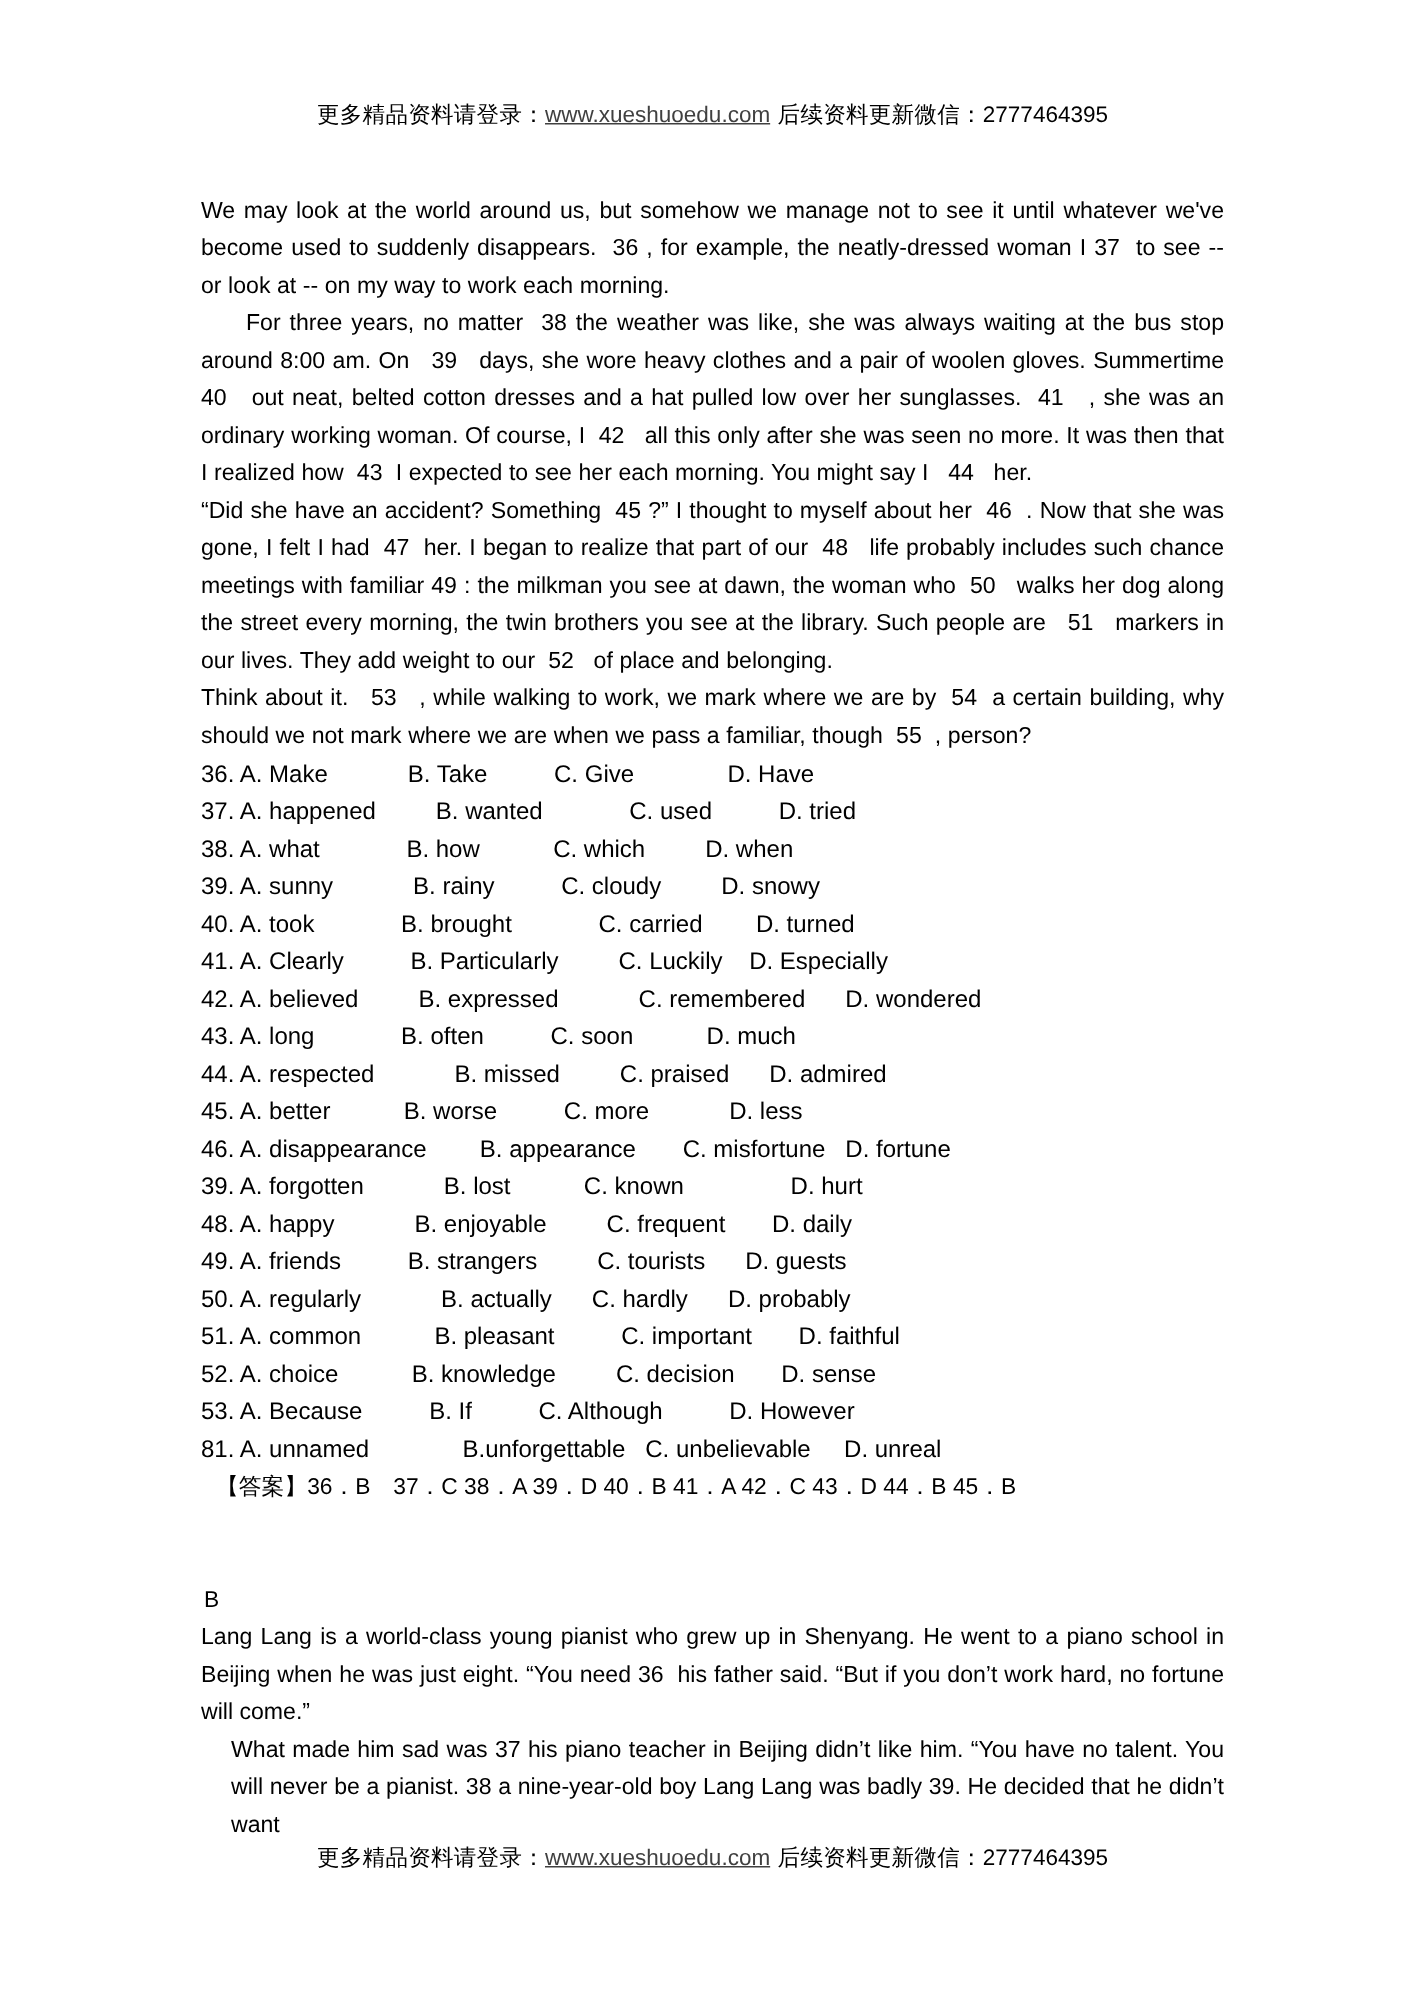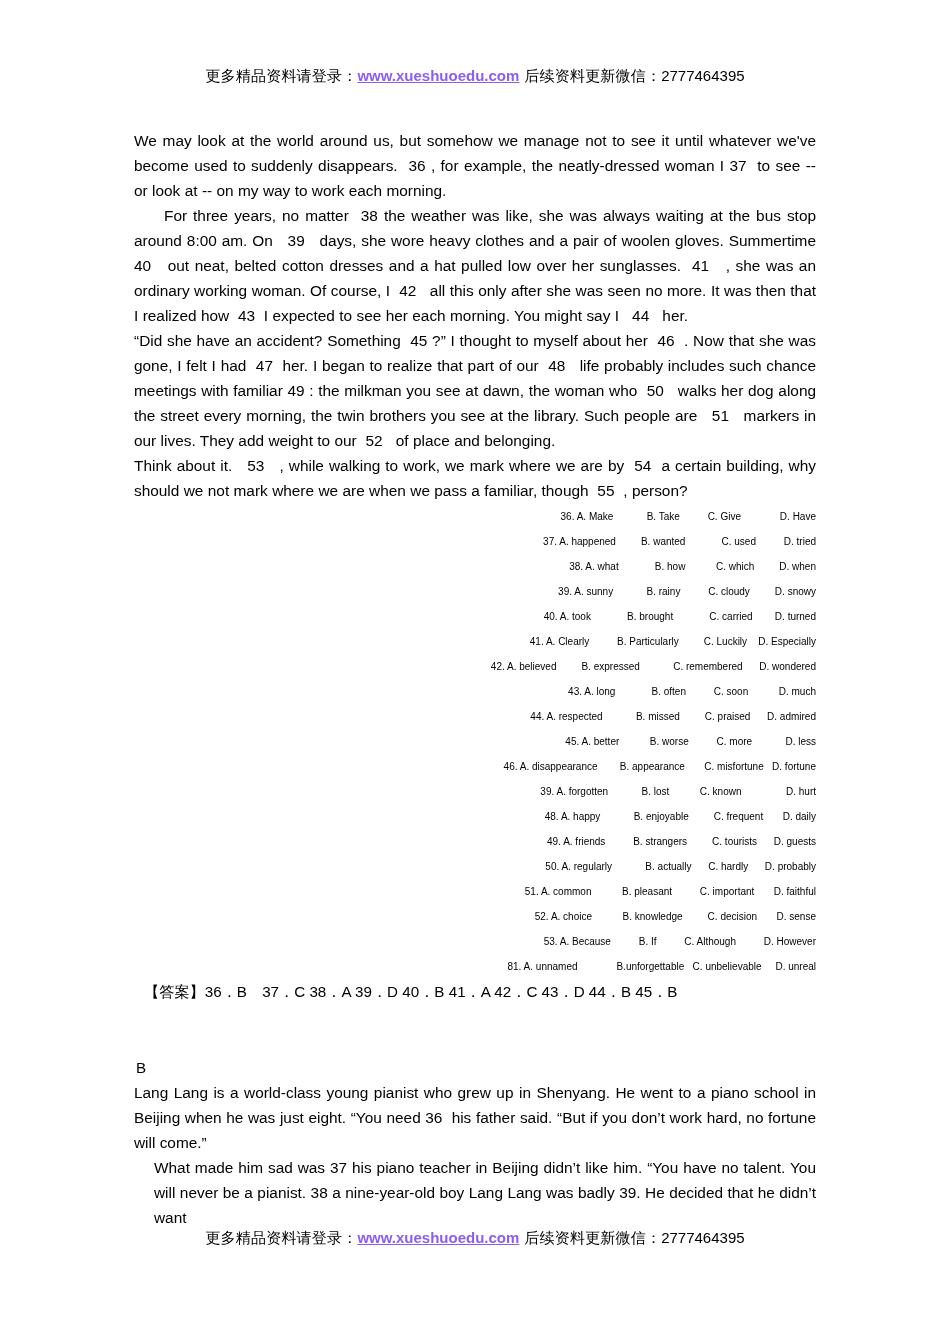--- a/index.html
+++ b/index.html
@@ -36,25 +36,24 @@
   }
   .runhead.top { top: 66px; }
   .runhead.bottom { top: 1228px; }
 
   .runhead .cn {
     font-family: "DejaVu Sans", "Liberation Sans", sans-serif;
     font-size: 15px;
     letter-spacing: 0.2px;
   }
   .runhead .link {
-    color: #8b5cf6;
+    color: #404040;
     text-decoration: underline;
     font-family: "Liberation Sans", sans-serif;
     font-size: 15px;
-    font-weight: bold;
   }
   .runhead .num {
     font-family: "Liberation Sans", sans-serif;
     font-size: 15px;
   }
 
   
   .content {
     position: absolute;
     left: 134px;
@@ -71,25 +70,24 @@
     white-space: pre-wrap;
     word-spacing: 0.1px;
   }
   p.para.indent { text-indent: 30px; }
 
   
   .options {
     margin-top: 1px;
   }
   .opt-row {
-    font-size: 10px;
+    font-size: 16px;
     line-height: 25px;
     white-space: pre;
     margin: 0;
-    text-align: right;
   }
 
   
   .answers {
     margin-top: 0px;
   }
   .ans-row {
     font-size: 15.2px;
     line-height: 25px;
     white-space: pre-wrap;

